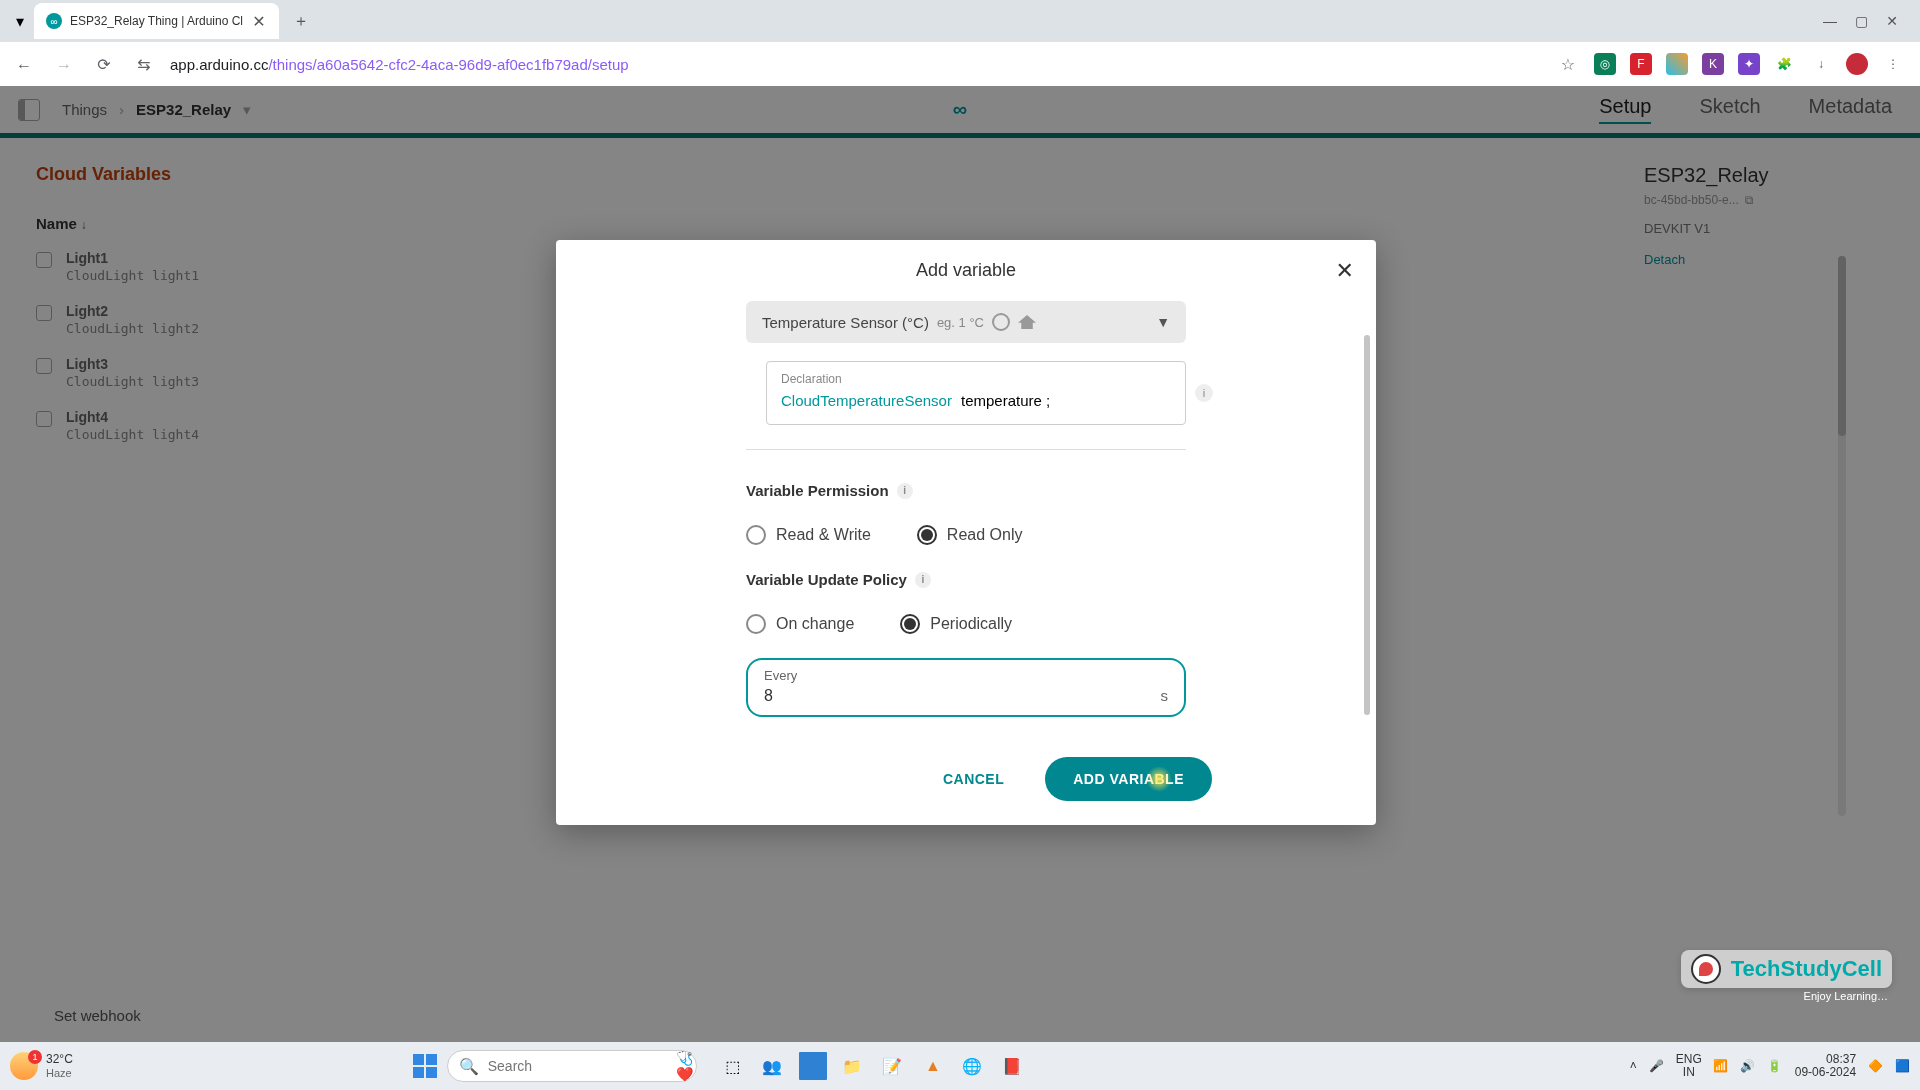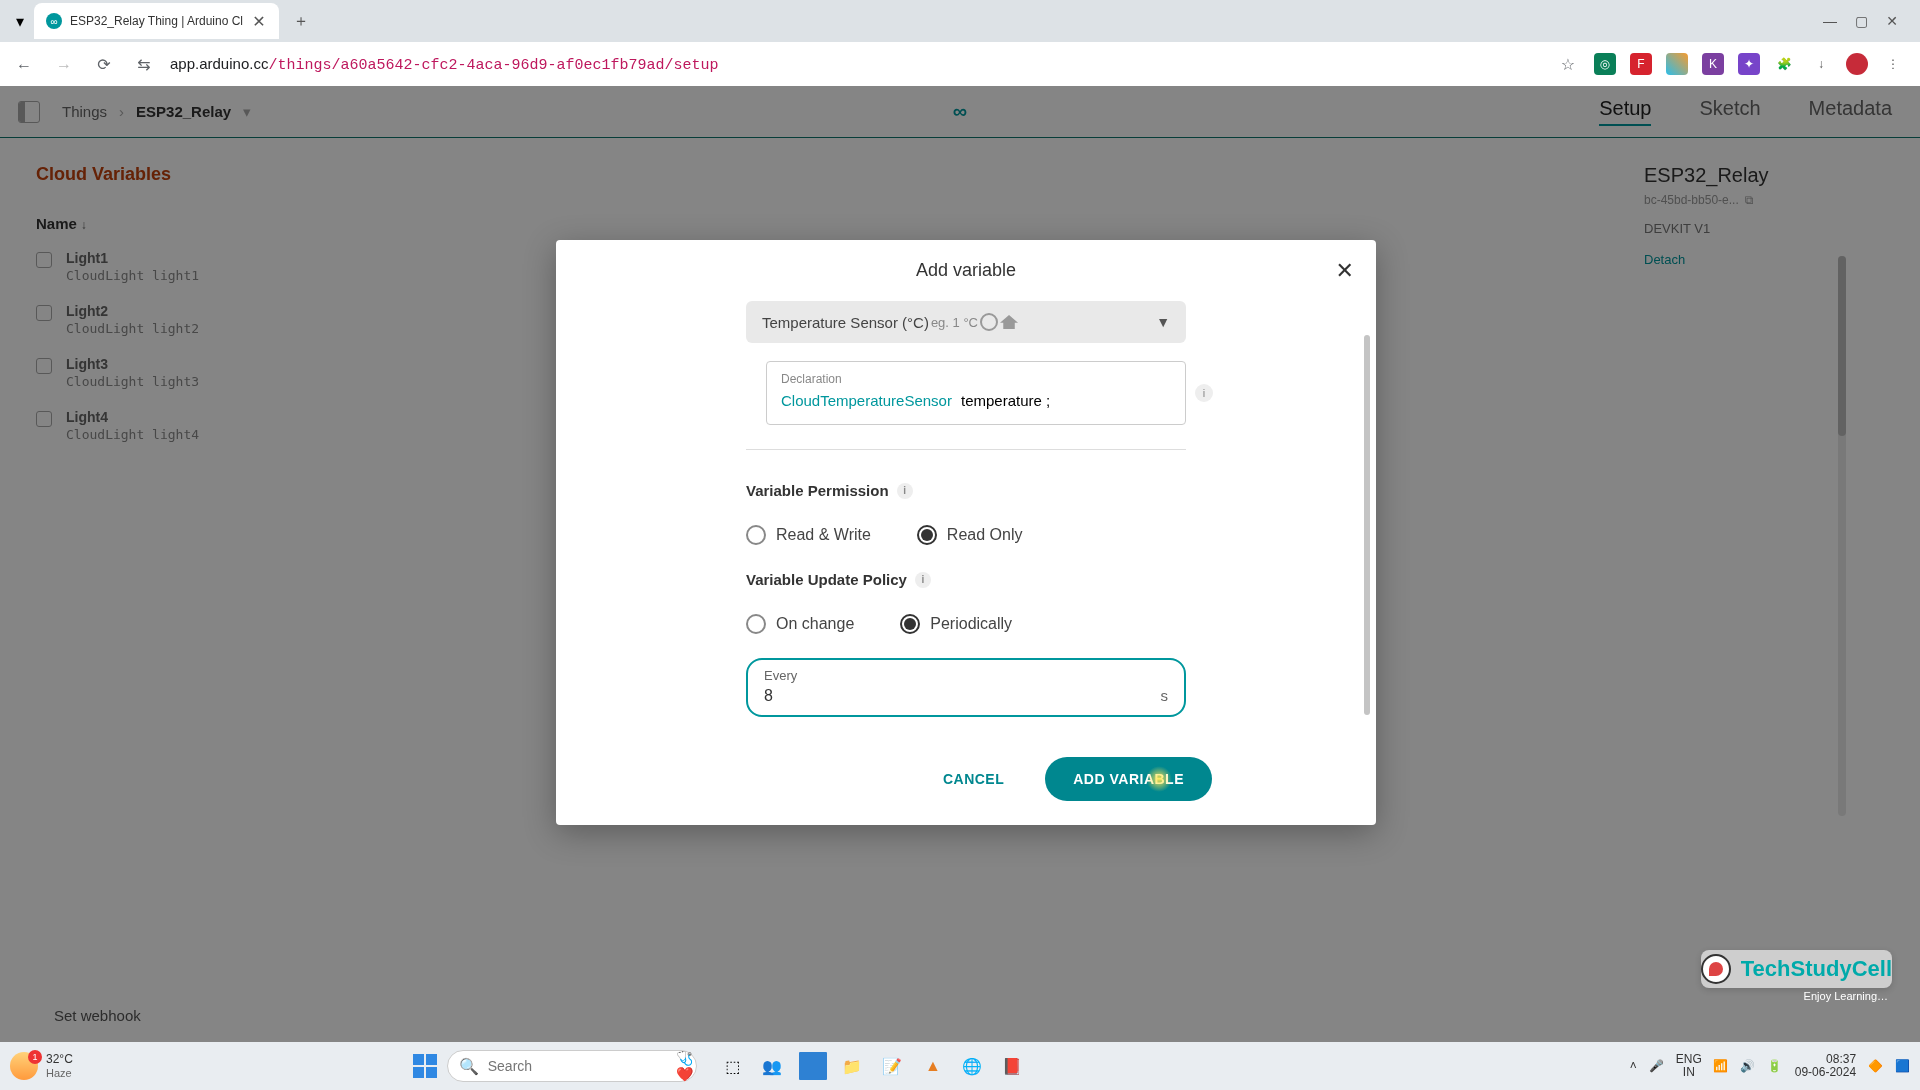--- a/index.html
+++ b/index.html
@@ -15,29 +15,29 @@
     .tab-title { font-size: 12px; color: #333; white-space: nowrap; overflow: hidden; text-overflow: ellipsis; flex: 1; }
     .tab-close { width: 16px; height: 16px; display: flex; align-items: center; justify-content: center; color: #555; cursor: pointer; }
     .new-tab { width: 28px; height: 28px; display: flex; align-items: center; justify-content: center; color: #555; margin-left: 8px; cursor: pointer; }
     .window-controls { margin-left: auto; display: flex; gap: 18px; padding-right: 16px; color: #555; }
     .win-ctl { font-size: 14px; cursor: pointer; }
     .addr-bar { height: 44px; background: #fff; display: flex; align-items: center; padding: 0 10px; gap: 12px; }
     .nav-btn { width: 28px; height: 28px; display: flex; align-items: center; justify-content: center; color: #5f6368; cursor: pointer; border-radius: 50%; }
     .site-chip { width: 28px; height: 28px; display: flex; align-items: center; justify-content: center; color: #5f6368; }
     .url-field { flex: 1; border: none; outline: none; font-size: 15px; color: #3c4043; background: transparent; }
     .url-host { color: #202124; }
-    .url-path { color: #be185d; font-family: Liberation Mono, monospace; }
+    .url-path { color: #8b5cf6; }
     .addr-right { display: flex; gap: 14px; align-items: center; padding-right: 6px; }
     .ext-icon { width: 22px; height: 22px; border-radius: 4px; display: flex; align-items: center; justify-content: center; font-size: 12px; color: #fff; cursor: pointer; }
 
     
     .page { position: relative; height: calc(100% - 86px - 48px); background: #fff; }
     .page-dim { position: absolute; inset: 0; background: rgba(0,0,0,.48); z-index: 5; }
 
-    .topbar { height: 52px; display: flex; align-items: center; padding: 0 18px; border-bottom: 1px solid #0f766e; position: relative; }
+    .topbar { height: 52px; display: flex; align-items: center; padding: 0 18px; border-bottom: 5px solid #0f766e; position: relative; }
     .side-toggle { width: 22px; height: 22px; border: 1px solid #aaa; border-radius: 3px; display: flex; }
     .side-toggle::before { content: ""; width: 6px; background: #aaa; border-radius: 2px 0 0 2px; }
     .breadcrumb { display: flex; align-items: center; gap: 12px; margin-left: 22px; font-size: 15px; }
     .crumb { color: #666; }
     .crumb.active { color: #333; font-weight: 600; }
     .crumb-sep { color: #aaa; }
     .logo { position: absolute; left: 50%; transform: translateX(-50%); font-size: 20px; color: #00979d; font-weight: 700; }
     .tabs-right { position: absolute; right: 28px; display: flex; gap: 48px; font-size: 20px; }
     .tab-link { color: #666; cursor: pointer; }
     .tab-link.active { color: #222; border-bottom: 2px solid #00979d; padding-bottom: 4px; }
@@ -62,21 +62,21 @@
     .content-scrollbar { position: absolute; right: 74px; top: 170px; width: 8px; height: 560px; background: #e8e8e8; border-radius: 4px; z-index: 3; }
     .content-scrollbar .thumb { position: absolute; top: 0; width: 100%; height: 180px; background: #bdbdbd; border-radius: 4px; }
 
     
     .modal { position: absolute; z-index: 10; left: 556px; top: 154px; width: 820px; background: #fff; border-radius: 4px; box-shadow: 0 8px 32px rgba(0,0,0,.3); display: flex; flex-direction: column; }
     .modal-header { display: flex; align-items: center; justify-content: center; padding: 20px; position: relative; }
     .modal-title { font-size: 18px; color: #333; }
     .modal-close { position: absolute; right: 22px; top: 18px; font-size: 22px; color: #333; cursor: pointer; background: none; border: none; }
     .modal-body { padding: 0 190px 16px 190px; max-height: 640px; overflow: hidden; position: relative; display: flex; flex-direction: column; gap: 18px; }
 
-    .dropdown { background: #e9e9e9; border-radius: 6px; padding: 12px 16px; display: flex; align-items: center; gap: 2px; cursor: pointer; position: relative; }
+    .dropdown { background: #e9e9e9; border-radius: 6px; padding: 12px 16px; display: flex; align-items: center; gap: 8px; cursor: pointer; position: relative; }
     .dropdown-label { color: #444; font-size: 15px; }
     .dropdown-eg { color: #888; font-size: 13px; }
     .assist-icon { width: 18px; height: 18px; border: 2px solid #999; border-radius: 50%; }
     .home-icon-shape { width: 18px; height: 14px; background: #999; clip-path: polygon(50% 0, 100% 55%, 82% 55%, 82% 100%, 18% 100%, 18% 55%, 0 55%); }
     .dropdown-caret { margin-left: auto; color: #555; font-size: 14px; }
 
     .decl-box { border: 1px solid #ccc; border-radius: 4px; padding: 10px 14px 14px 14px; position: relative; margin-left: 20px; }
     .decl-label { font-size: 12px; color: #888; }
     .decl-code { font-family: monospace; font-size: 15px; margin-top: 6px; }
     .decl-type { color: #00979d; }
@@ -102,21 +102,21 @@
 
     .modal-scrollbar { position: absolute; right: 6px; top: 0; width: 6px; height: 100%; }
     .modal-scrollbar .thumb { position: absolute; top: 34px; width: 100%; height: 88%; background: #c4c4c4; border-radius: 3px; }
 
     .modal-footer { display: flex; justify-content: flex-end; gap: 33px; padding: 24px 164px; }
     .btn-cancel { color: #00878f; font-weight: 700; letter-spacing: .5px; background: none; border: none; cursor: pointer; font-size: 14px; padding: 12px 8px; }
     .btn-primary { background: #00878f; color: #fff; font-weight: 700; letter-spacing: .5px; border: none; border-radius: 28px; padding: 14px 28px; cursor: pointer; font-size: 14px; position: relative; }
     .cursor-highlight { position: absolute; right: 40px; top: 50%; transform: translateY(-50%); width: 26px; height: 26px; background: radial-gradient(circle, rgba(255,230,80,.95) 0%, rgba(255,230,80,0) 70%); border-radius: 50%; }
 
     
-    .watermark { position: absolute; right: 28px; bottom: 54px; z-index: 20; display: flex; align-items: center; gap: 10px; background: rgba(255,255,255,.6); padding: 4px 0; border-radius: 8px; box-shadow: 0 2px 6px rgba(0,0,0,.15); }
+    .watermark { position: absolute; right: 28px; bottom: 54px; z-index: 20; display: flex; align-items: center; gap: 10px; background: rgba(255,255,255,.6); padding: 4px 10px; border-radius: 8px; box-shadow: 0 2px 6px rgba(0,0,0,.15); }
     .watermark-icon { width: 30px; height: 30px; border: 2px solid #333; border-radius: 50%; position: relative; background: #fff; }
     .watermark-icon::before { content: ""; position: absolute; left: 6px; top: 6px; width: 14px; height: 14px; border-radius: 50% 50% 50% 0; background: #d44; }
     .watermark-text { color: #0aa; font-size: 22px; font-weight: 700; }
     .watermark-sub { position: absolute; right: 32px; bottom: 40px; font-size: 11px; color: #fff; z-index:20; }
 
     
     .taskbar { position: absolute; bottom: 0; left: 0; right: 0; height: 48px; background: #e9edf1; display: flex; align-items: center; padding: 0 10px; z-index: 30; }
     .weather { display: flex; align-items: center; gap: 8px; }
     .weather-icon { width: 28px; height: 28px; background: linear-gradient(#ffd27a, #ff9a3c); border-radius: 50%; position: relative; }
     .weather-badge { position: absolute; top: -2px; right: -4px; background: #e33; color: #fff; width: 14px; height: 14px; border-radius: 50%; font-size: 9px; display: flex; align-items: center; justify-content: center; }

